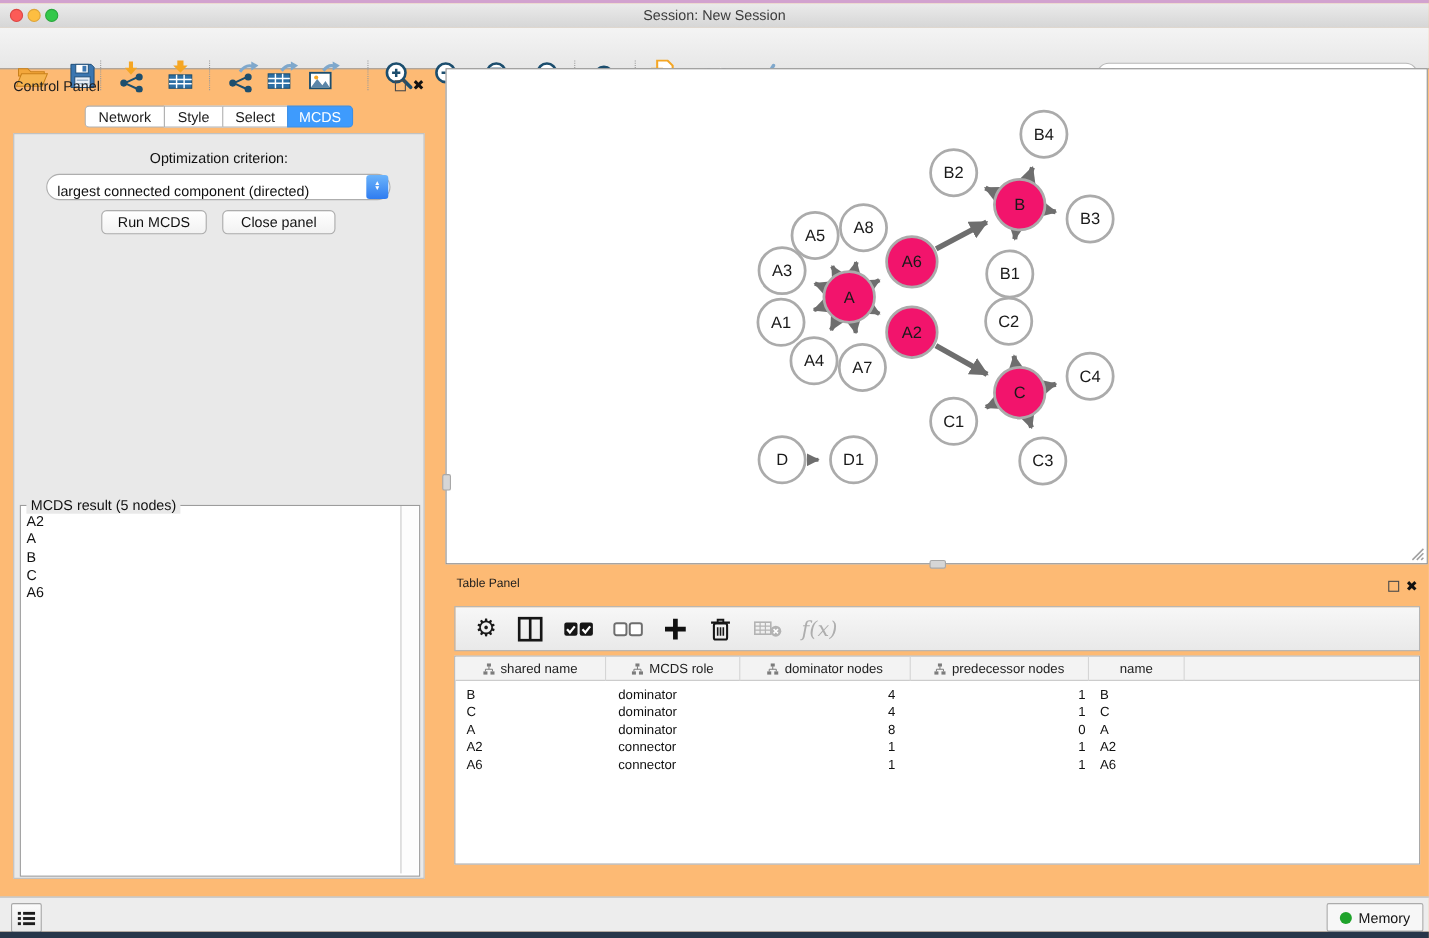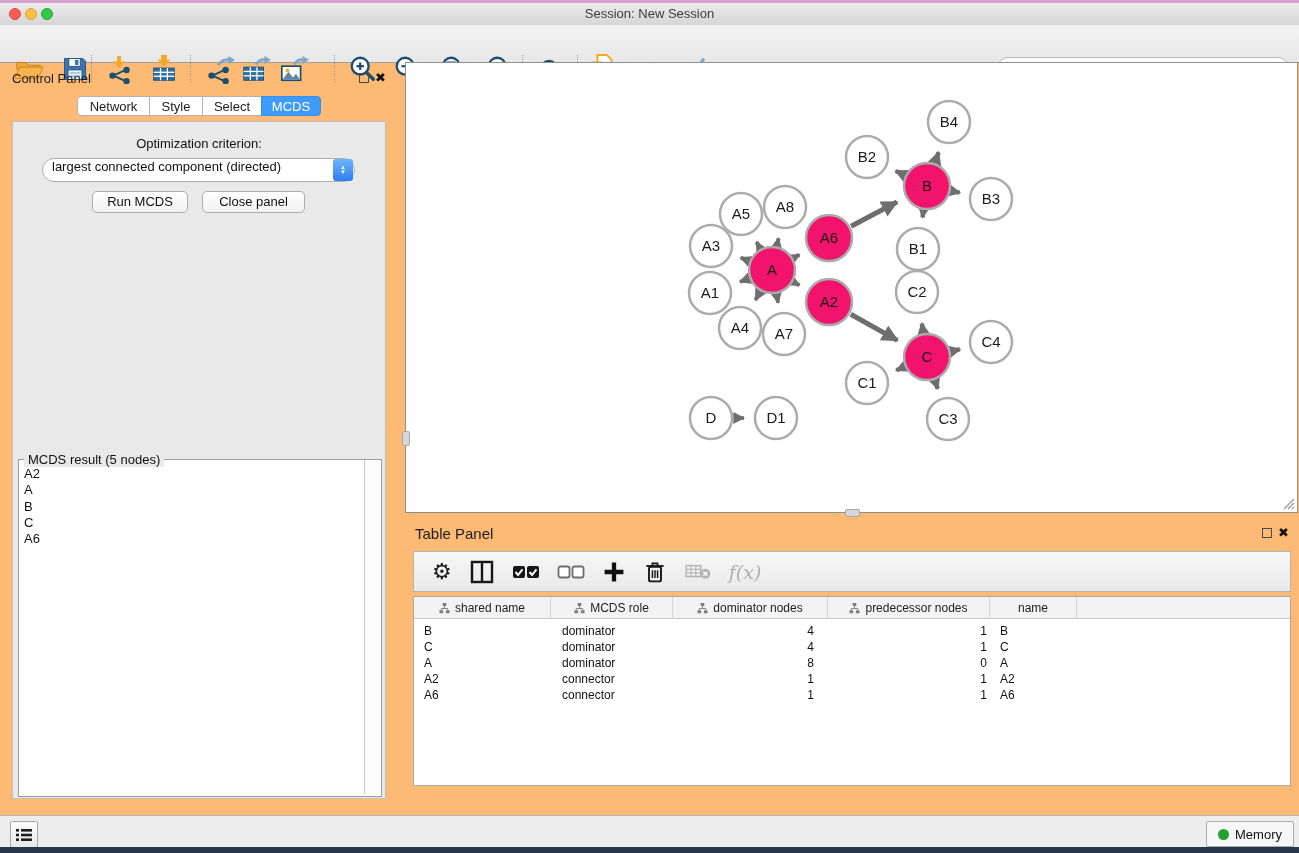--- a/index.html
+++ b/index.html
@@ -32,21 +32,21 @@
   .win-close { font-size:13px; font-weight:bold; color:#111; line-height:12px; }
   .tabs { display:flex; }
   .tab { height:20px; line-height:20px; text-align:center; font-size:13px; color:#1c1c1c;
          background:#fff; border:1px solid #b2b2b2; box-sizing:border-box; margin-left:-1px; }
   .tab.first { border-radius:4px 0 0 4px; margin-left:0; }
   .tab.last  { border-radius:0 4px 4px 0; }
   .tab.active{ background:#3e9bfd; border-color:#3a8fe8; color:#fff; }
   .cp-panel { left:12px; top:121px; width:372px; height:676px; background:#e9e9e9; border:1px solid #bebebe; }
   .opt-label { left:12px; top:136px; width:374px; text-align:center; font-size:13px; color:#111; }
   .combo { left:42px; top:158px; width:313px; height:24px; background:#fff; border:1px solid #aeaeae;
-           border-radius:12px; box-sizing:border-box; display:flex; align-items:flex-start; }
+           border-radius:12px; box-sizing:border-box; display:flex; align-items:flex-end; }
   .combo-text { flex:1; font-size:13px; color:#111; padding-left:9px; white-space:nowrap; }
   .combo-btn { width:20px; height:22px; border-radius:3px; margin-right:1px;
                background:linear-gradient(#6cb4fb,#2f7cf0); display:flex; flex-direction:column;
                align-items:center; justify-content:center; color:#fff; }
   .combo-btn span { font-size:6px; line-height:5px; }
   .pushbtn { height:22px; background:linear-gradient(#ffffff,#f2f2f2); border:1px solid #adadad;
              border-radius:5px; font-size:13px; color:#111; text-align:center; line-height:20px; box-sizing:border-box; }
   .fieldset { left:18px; top:459px; width:362px; height:336px; border:1px solid #9c9c9c; background:#fff; }
   .legend { left:24px; top:452px; background:#e9e9e9; padding:0 4px; font-size:13px; color:#111; }
   .result-list { left:19px; top:466px; width:344px; font-size:13px; color:#111; }
@@ -57,21 +57,21 @@
   .netwin { left:405px; top:62px; width:893px; height:451px; background:#fff; border:1px solid #8f8f8f; box-sizing:border-box; }
   .net-titlebar { left:0; top:0; width:100%; height:24px; background:linear-gradient(#ededed,#d5d5d5);
                   border-bottom:1px solid #b0b0b0; box-sizing:border-box; }
   .net-title { width:100%; text-align:center; font-size:13px; color:#2e2e2e; line-height:23px; }
   .net-corner { right:0; top:0; width:0; height:0; border-top:11px solid #3f7fd4; border-left:11px solid transparent; }
   .grip { right:2px; bottom:2px; }
   .split-h { left:402px; top:431px; width:6px; height:13px; background:#d6d6d6; border:1px solid #a8a8a8; border-radius:2px; }
   .split-v { left:845px; top:509px; width:13px; height:6px; background:#d6d6d6; border:1px solid #a8a8a8; border-radius:2px; }
 
   
-  .tp-title { left:415px; top:525px; font-size:15px; color:#1d1d1d; }
+  .tp-title { left:415px; top:525px; font-size:11px; color:#1d1d1d; }
   .tp-toolbar { left:413px; top:551px; width:878px; height:41px; background:linear-gradient(#f7f7f7,#e9e9e9);
                 border:1px solid #b5b5b5; box-sizing:border-box; display:flex; align-items:center; padding-left:18px; gap:17px; }
   .gear-glyph { font-size:22px; color:#1a1a1a; line-height:22px; font-family:"DejaVu Sans",sans-serif; }
   .fx-glyph { font-family:"DejaVu Serif",serif; font-style:italic; font-size:19px; color:#aeaeae; }
   .ntable { left:413px; top:596px; width:878px; height:190px; background:#fff; border:1px solid #a9a9a9; box-sizing:border-box; }
   .thead { left:0; top:0; width:876px; height:22px; background:#f3f3f3; border-bottom:1px solid #c8c8c8;
            display:flex; box-sizing:border-box; }
   .th { display:flex; align-items:center; justify-content:center; gap:5px; border-right:1px solid #d5d5d5;
         font-size:12px; color:#222; box-sizing:border-box; height:22px; }
   .trow { position:absolute; left:0; width:876px; height:16px; }

